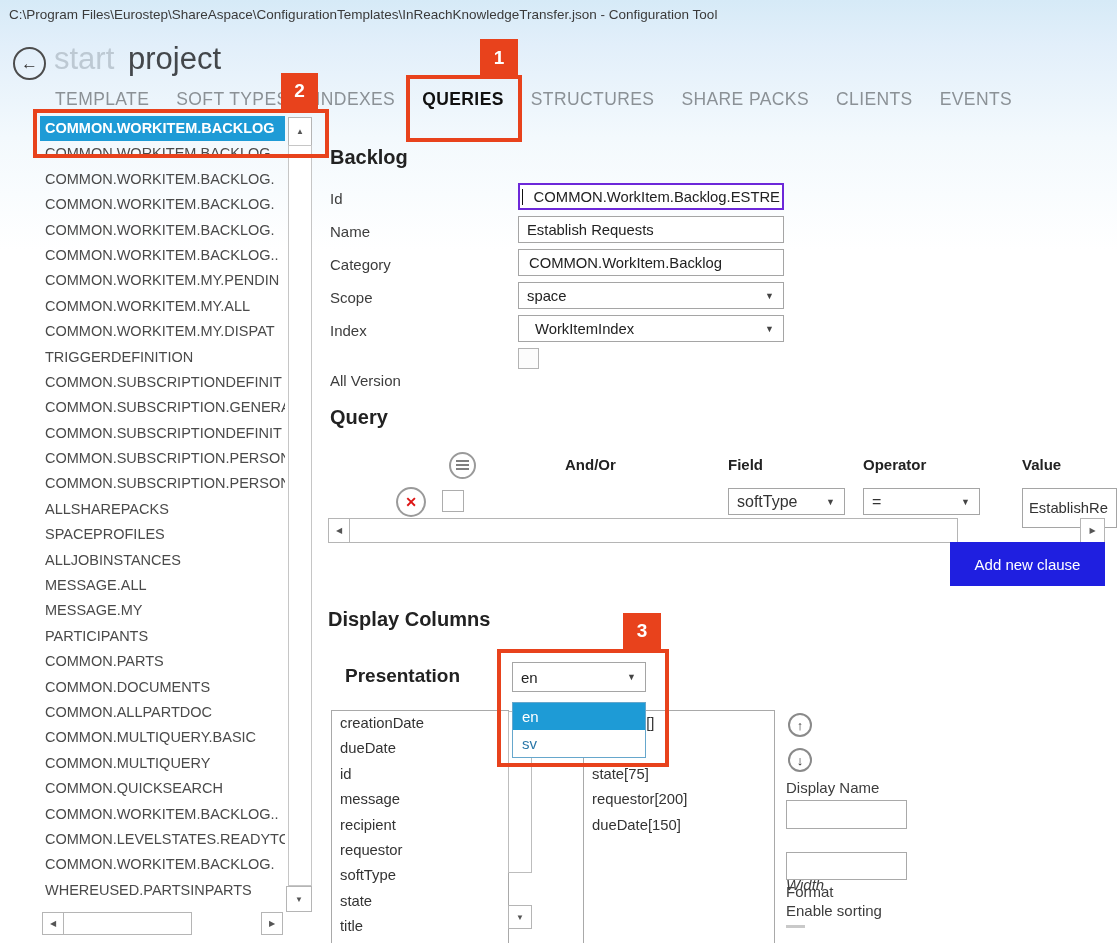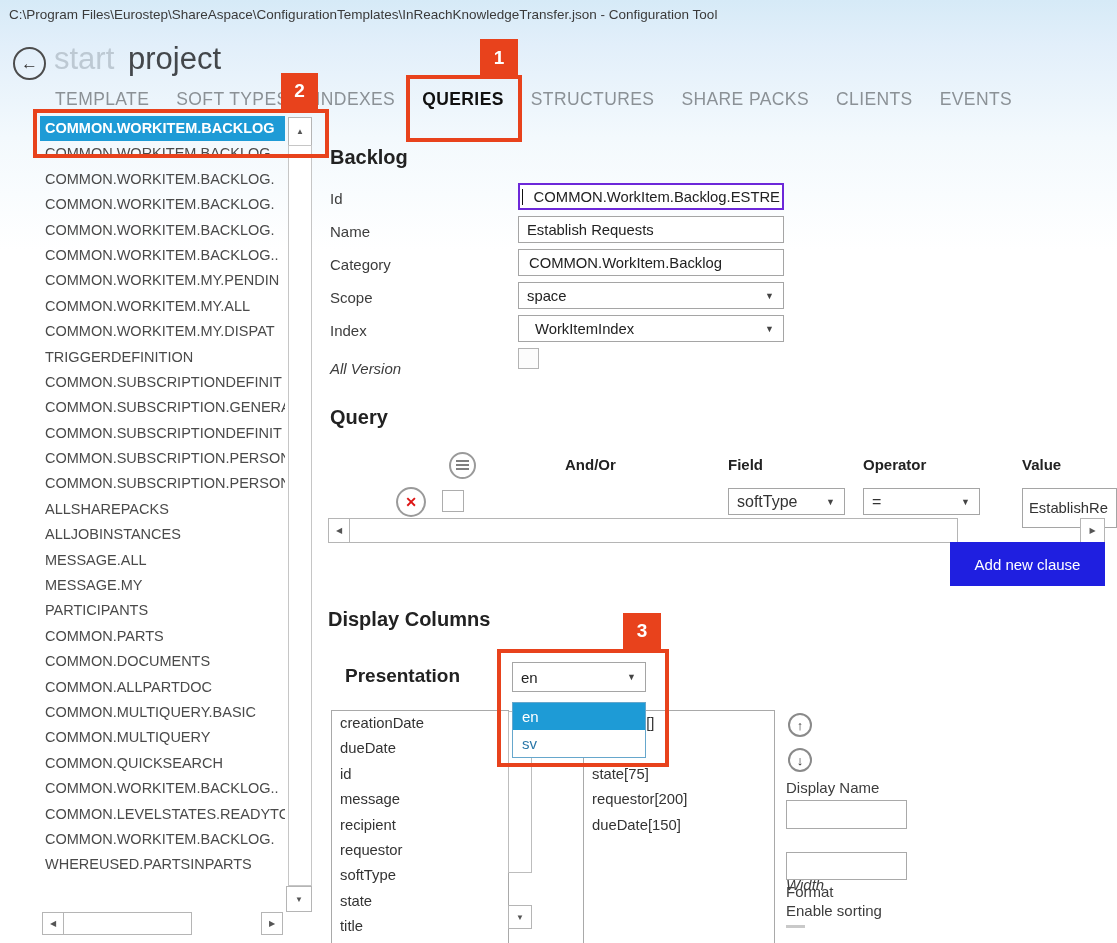--- a/index.html
+++ b/index.html
@@ -143,20 +143,21 @@
       <div class="sb-item">COMMON.WORKITEM.MY.PENDIN</div>
       <div class="sb-item">COMMON.WORKITEM.MY.ALL</div>
       <div class="sb-item">COMMON.WORKITEM.MY.DISPAT</div>
       <div class="sb-item">TRIGGERDEFINITION</div>
       <div class="sb-item">COMMON.SUBSCRIPTIONDEFINIT</div>
       <div class="sb-item">COMMON.SUBSCRIPTION.GENERA</div>
       <div class="sb-item">COMMON.SUBSCRIPTIONDEFINIT</div>
       <div class="sb-item">COMMON.SUBSCRIPTION.PERSON</div>
       <div class="sb-item">COMMON.SUBSCRIPTION.PERSON</div>
       <div class="sb-item">ALLSHAREPACKS</div>
+      <div class="sb-item">SPACEPROFILES</div>
       <div class="sb-item">ALLJOBINSTANCES</div>
       <div class="sb-item">MESSAGE.ALL</div>
       <div class="sb-item">MESSAGE.MY</div>
       <div class="sb-item">PARTICIPANTS</div>
       <div class="sb-item">COMMON.PARTS</div>
       <div class="sb-item">COMMON.DOCUMENTS</div>
       <div class="sb-item">COMMON.ALLPARTDOC</div>
       <div class="sb-item">COMMON.MULTIQUERY.BASIC</div>
       <div class="sb-item">COMMON.MULTIQUERY</div>
       <div class="sb-item">COMMON.QUICKSEARCH</div>
@@ -202,21 +203,21 @@
     <span>space</span>
     <span class="ddl-arrow">▼</span>
   </div>
 
   <div class="abs f-label" style="top:322px;">Index</div>
   <div class="abs ctrl ddl" style="top:315px;padding-left:16px;">
     <span>WorkItemIndex</span>
     <span class="ddl-arrow">▼</span>
   </div>
 
-  <div class="abs f-label" style="top:360px;font-style:italic;">All Version</div>
+  <div class="abs f-label" style="top:372px;">All Version</div>
   <div class="abs checkbox" style="left:518px;top:348px;"></div>
 
   <div class="abs h1 h-query">Query</div>
 
   <div class="abs menu-circle flexc">
     <span class="menu-lines"></span>
   </div>
   <div class="abs qh" style="left:565px;width:100px;">And/Or</div>
   <div class="abs qh" style="left:728px;width:117px;">Field</div>
   <div class="abs qh" style="left:863px;width:117px;">Operator</div>

